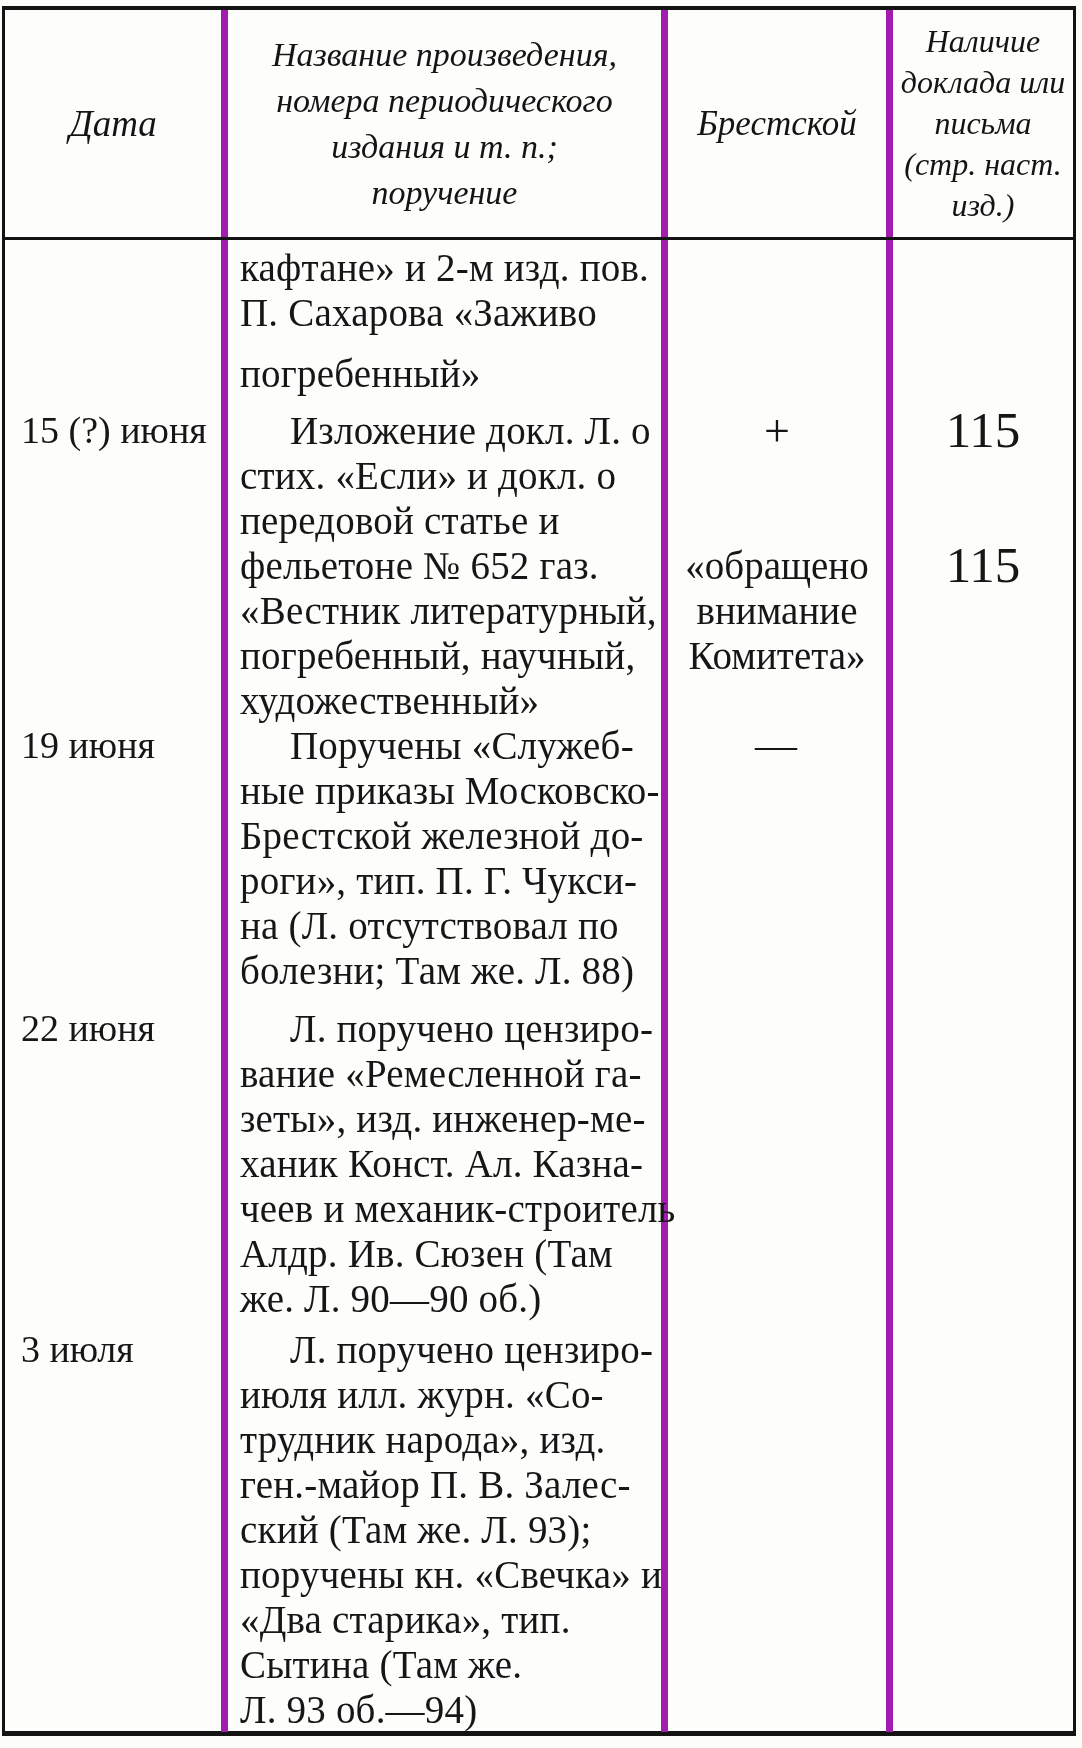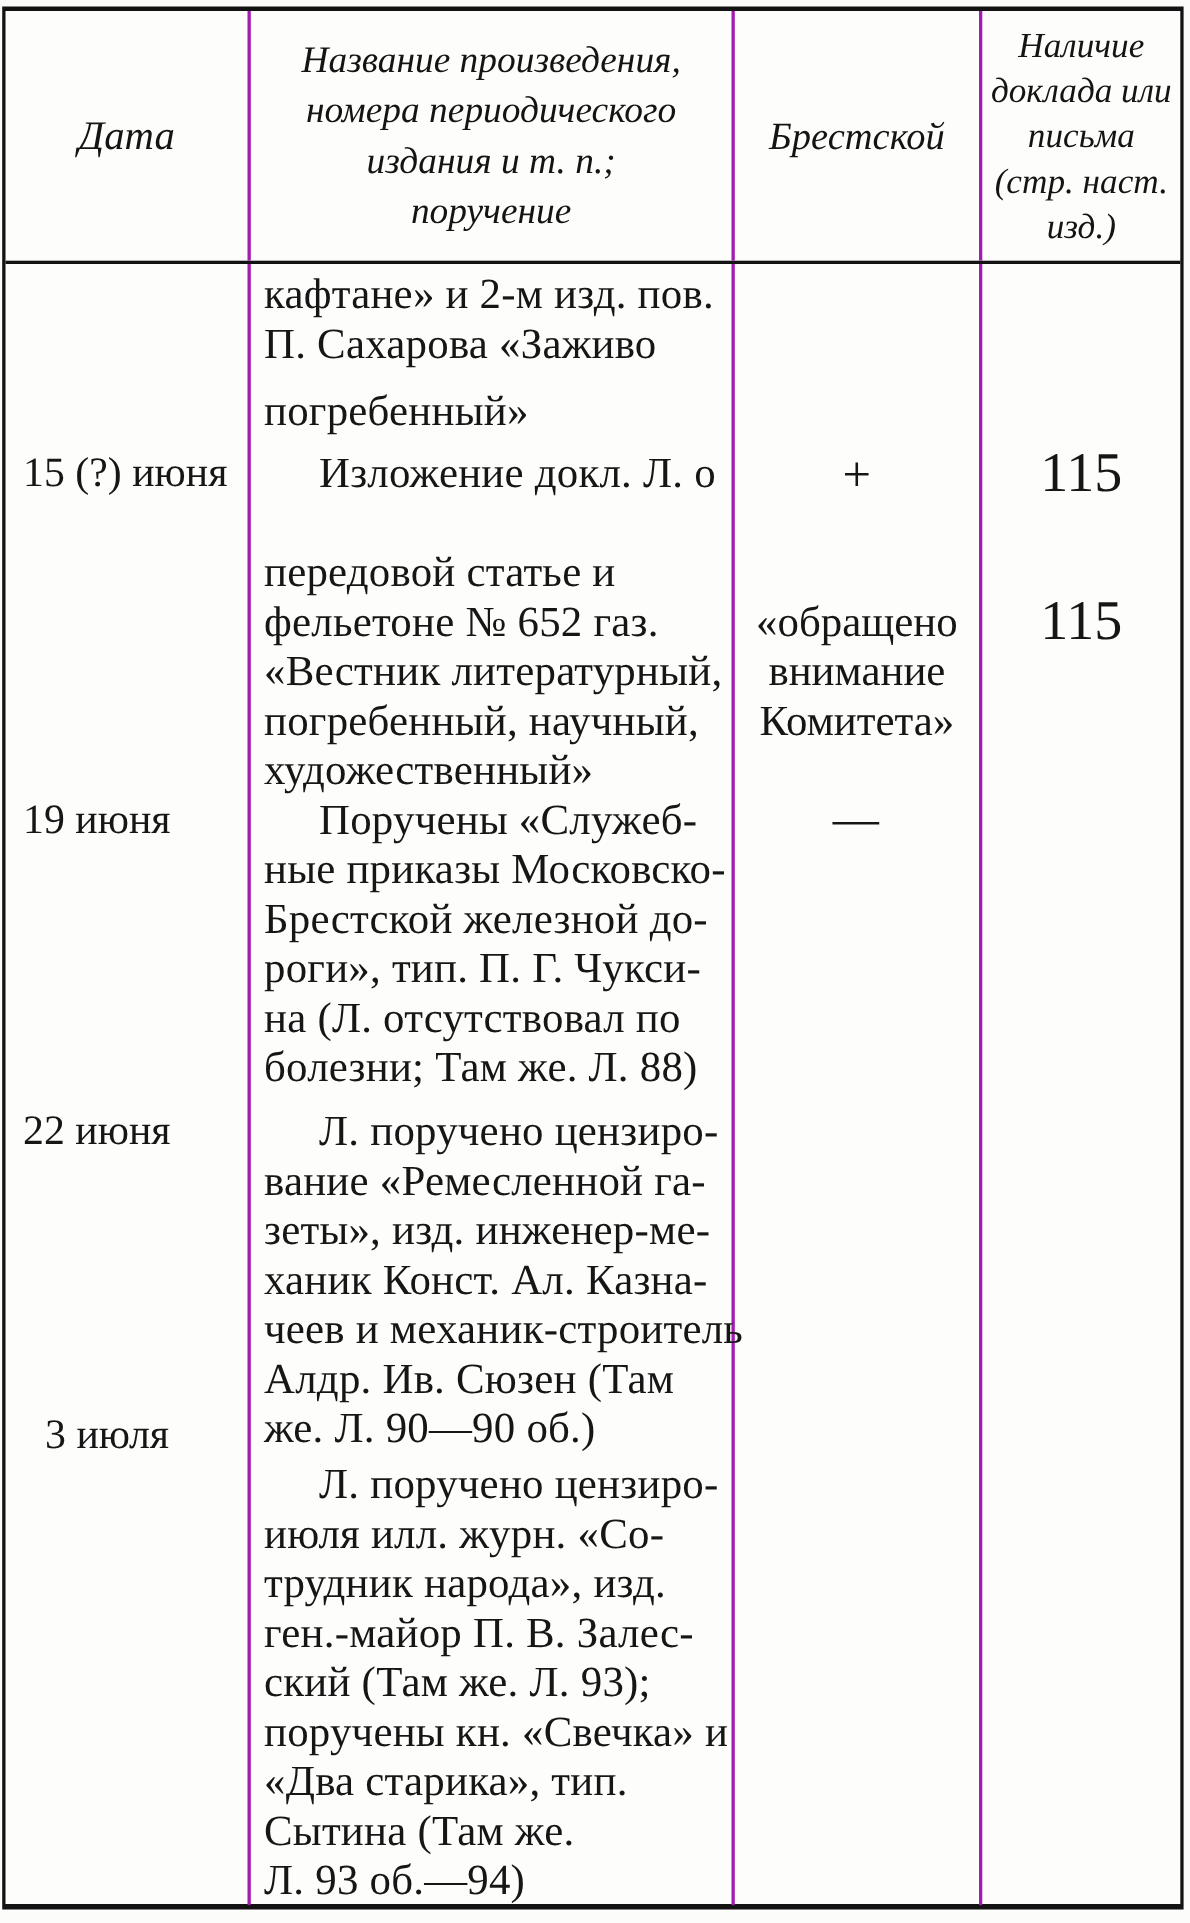--- a/index.html
+++ b/index.html
@@ -27,21 +27,21 @@
   }
   .row {
     display: grid;
     grid-template-columns: 223px 440px 225px 1fr;
   }
   .thead {
     height: 227px;
     border-bottom: 3px solid #131313;
   }
   .cell { box-sizing: border-box; }
-  .cell.v { border-right: 3px solid #a21caf; }
+  .cell.v { border-right: 7px solid #a21caf; }
   .hcell {
     display: flex;
     align-items: center;
     justify-content: center;
     text-align: center;
     font-style: italic;
     white-space: pre-line;
     color: #141414;
   }
   .h-date  { font-size: 37px; }
@@ -107,27 +107,28 @@
 письма
 (стр. наст.
 изд.)</div>
     </div>
 
     <div class="row tbody">
       <div class="cell v">
           <div class="date-item" style="top: 168px;">15 (?) июня</div>
           <div class="date-item" style="top: 483px;">19 июня</div>
           <div class="date-item" style="top: 766px;">22 июня</div>
-          <div class="date-item" style="top: 1042px; margin-left: 20px;">3 июля</div>
+          <div class="date-item" style="top: 1087px;">3 июля</div>
         </div>
       <div class="cell v">
           <div class="tline" style="top: 5px;">кафтане» и 2-м изд. пов.</div>
           <div class="tline" style="top: 50px;">П. Сахарова «Заживо</div>
           <div class="tline" style="top: 111px;">погребенный»</div>
           <div class="tline indent" style="top: 168px;">Изложение докл. Л. о</div>
+          <div class="tline" style="top: 213px;">стих. «Если» и докл. о</div>
           <div class="tline" style="top: 258px;">передовой статье и</div>
           <div class="tline" style="top: 303px;">фельетоне  № 652 газ.</div>
           <div class="tline" style="top: 348px;">«Вестник литературный,</div>
           <div class="tline" style="top: 393px;">погребенный, научный,</div>
           <div class="tline" style="top: 438px;">художественный»</div>
           <div class="tline indent" style="top: 483px;">Поручены «Служеб-</div>
           <div class="tline" style="top: 528px;">ные приказы Московско-</div>
           <div class="tline" style="top: 573px;">Брестской железной до-</div>
           <div class="tline" style="top: 618px;">роги», тип. П. Г. Чукси-</div>
           <div class="tline" style="top: 663px;">на (Л. отсутствовал по</div>

